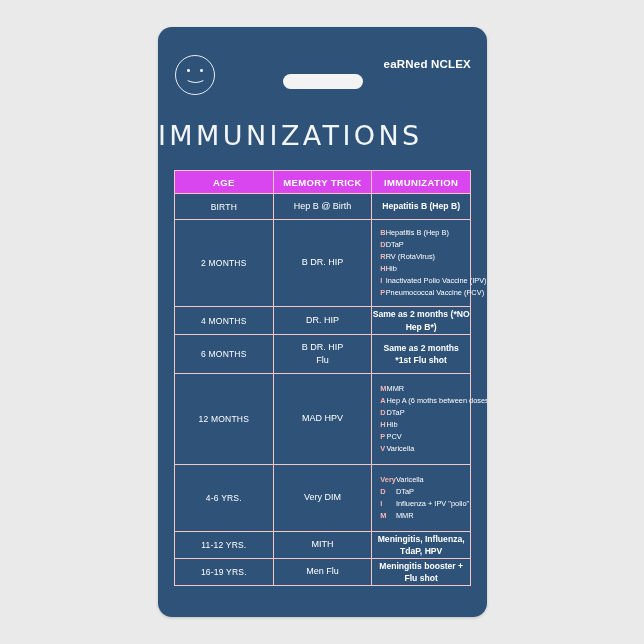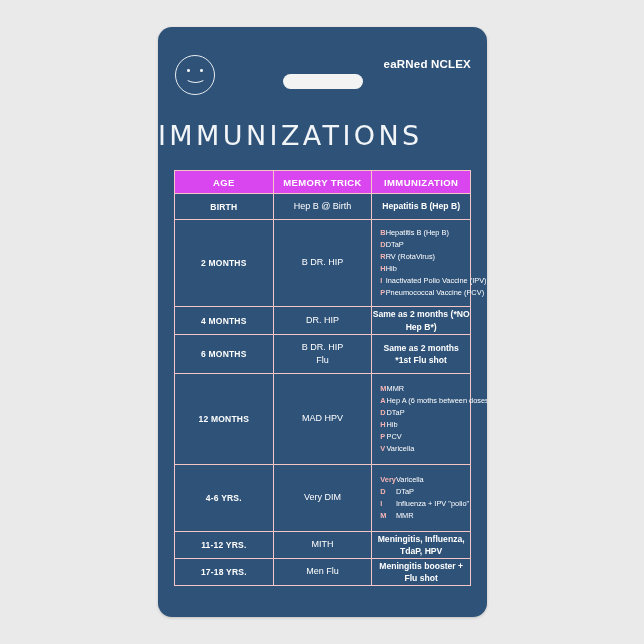--- a/index.html
+++ b/index.html
@@ -109,21 +109,21 @@
   thead th {
     background: #d946ef;
     color: #4a4a4a;
     font-size: 9.5px;
     font-weight: bold;
     letter-spacing: 0.4px;
     height: 22px;
   }
   td.age {
     font-size: 8.5px;
-    font-weight: bold;
+    font-weight: normal;
     letter-spacing: 0.2px;
     width: 73px;
   }
   td.trick {
     font-size: 9px;
     font-weight: normal;
     width: 83px;
     line-height: 1.45;
   }
   td.imm {
@@ -296,21 +296,21 @@
               </div>
             </div>
           </td>
         </tr>
         <tr class="r-1112">
           <td class="age">11-12 YRS.</td>
           <td class="trick">MITH</td>
           <td class="imm">Meningitis, Influenza, TdaP, HPV</td>
         </tr>
         <tr class="r-1618">
-          <td class="age">17-18 YRS.</td>
+          <td class="age">16-19 YRS.</td>
           <td class="trick">Men Flu</td>
           <td class="imm">Meningitis booster +  Flu shot</td>
         </tr>
       </tbody>
     </table>
 
   </div>
 </div>
 
 </body></html>

